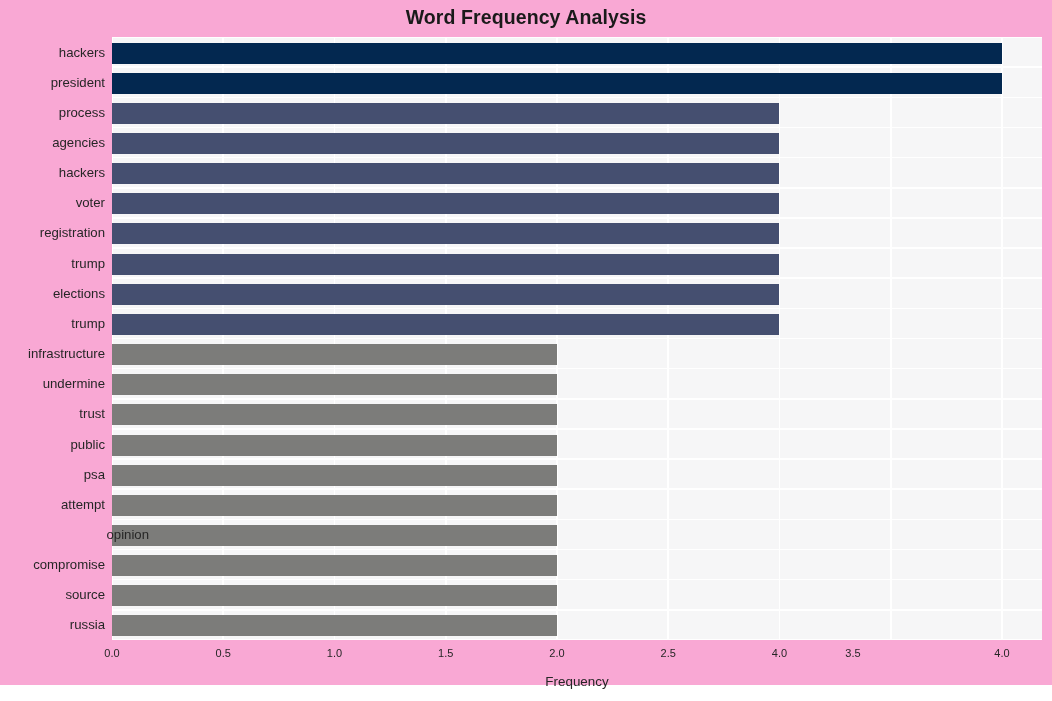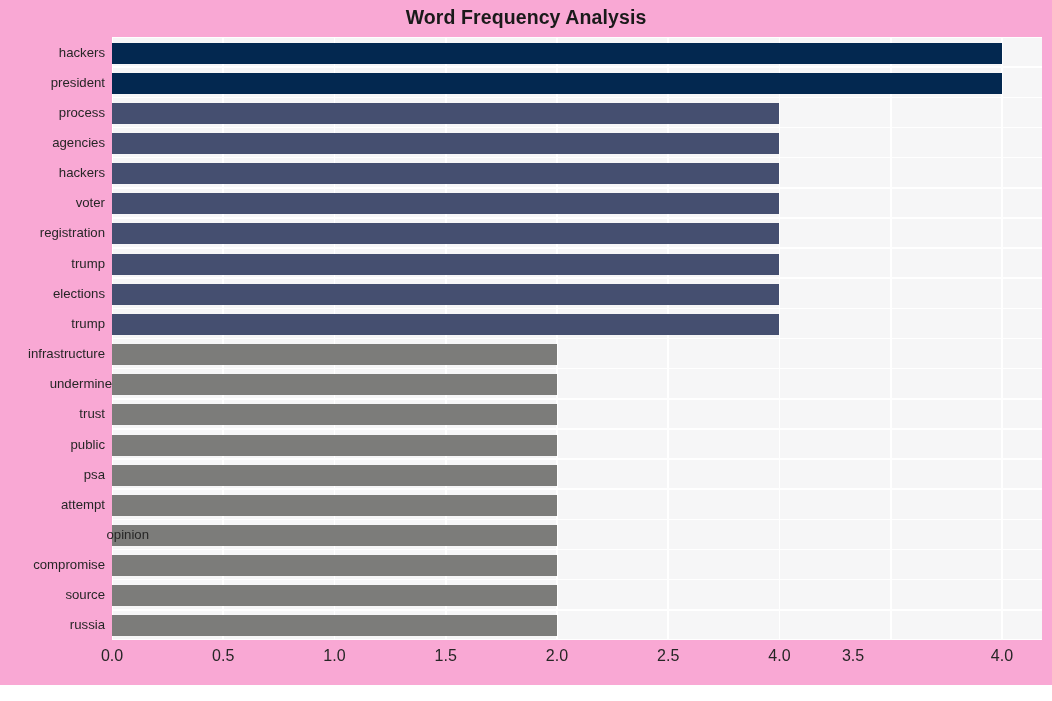--- a/index.html
+++ b/index.html
@@ -88,21 +88,21 @@
     padding-right: 0;
   }
 
   
   .xtick {
     position: absolute;
     top: 648px;
     width: 80px;
     margin-left: -40px;
     text-align: center;
-    font-size: 16px;
+    font-size: 11px;
     color: #262626;
     white-space: nowrap;
     line-height: 1;
   }
 
   
   #xlabel {
     position: absolute;
     left: 112px;
     top: 674px;
@@ -184,21 +184,21 @@
       <div class="ytick" style="top: 75.725px;">president</div>
       <div class="ytick" style="top: 105.875px; padding-left: 34px;">process</div>
       <div class="ytick" style="top: 136.025px;">agencies</div>
       <div class="ytick" style="top: 166.175px;">hackers</div>
       <div class="ytick" style="top: 196.325px;">voter</div>
       <div class="ytick" style="top: 226.475px;">registration</div>
       <div class="ytick" style="top: 256.625px;">trump</div>
       <div class="ytick" style="top: 286.775px;">elections</div>
       <div class="ytick" style="top: 316.925px;">trump</div>
       <div class="ytick" style="top: 347.075px;">infrastructure</div>
-      <div class="ytick" style="top: 377.225px; margin-left: 7px;">undermine</div>
+      <div class="ytick" style="top: 377.225px;">undermine</div>
       <div class="ytick" style="top: 407.375px;">trust</div>
       <div class="ytick" style="top: 437.525px;">public</div>
       <div class="ytick" style="top: 467.675px;">psa</div>
       <div class="ytick" style="top: 497.825px;">attempt</div>
       <div class="ytick" style="top: 527.975px; margin-left: 44px;">opinion</div>
       <div class="ytick" style="top: 558.125px;">compromise</div>
       <div class="ytick" style="top: 588.275px;">source</div>
       <div class="ytick" style="top: 618.425px;">russia</div>
     </div>
   <div id="xtick-layer">
@@ -206,13 +206,14 @@
       <div class="xtick" style="left: 223.244px;">0.5</div>
       <div class="xtick" style="left: 334.488px;">1.0</div>
       <div class="xtick" style="left: 445.732px;">1.5</div>
       <div class="xtick" style="left: 556.976px;">2.0</div>
       <div class="xtick" style="left: 668.22px;">2.5</div>
       <div class="xtick" style="left: 779.464px;">4.0</div>
       <div class="xtick" style="left: 853px;">3.5</div>
       <div class="xtick" style="left: 1001.95px;">4.0</div>
     </div>
 
+  <div id="xlabel">Frequency</div>
 </div>
 
 </body></html>

